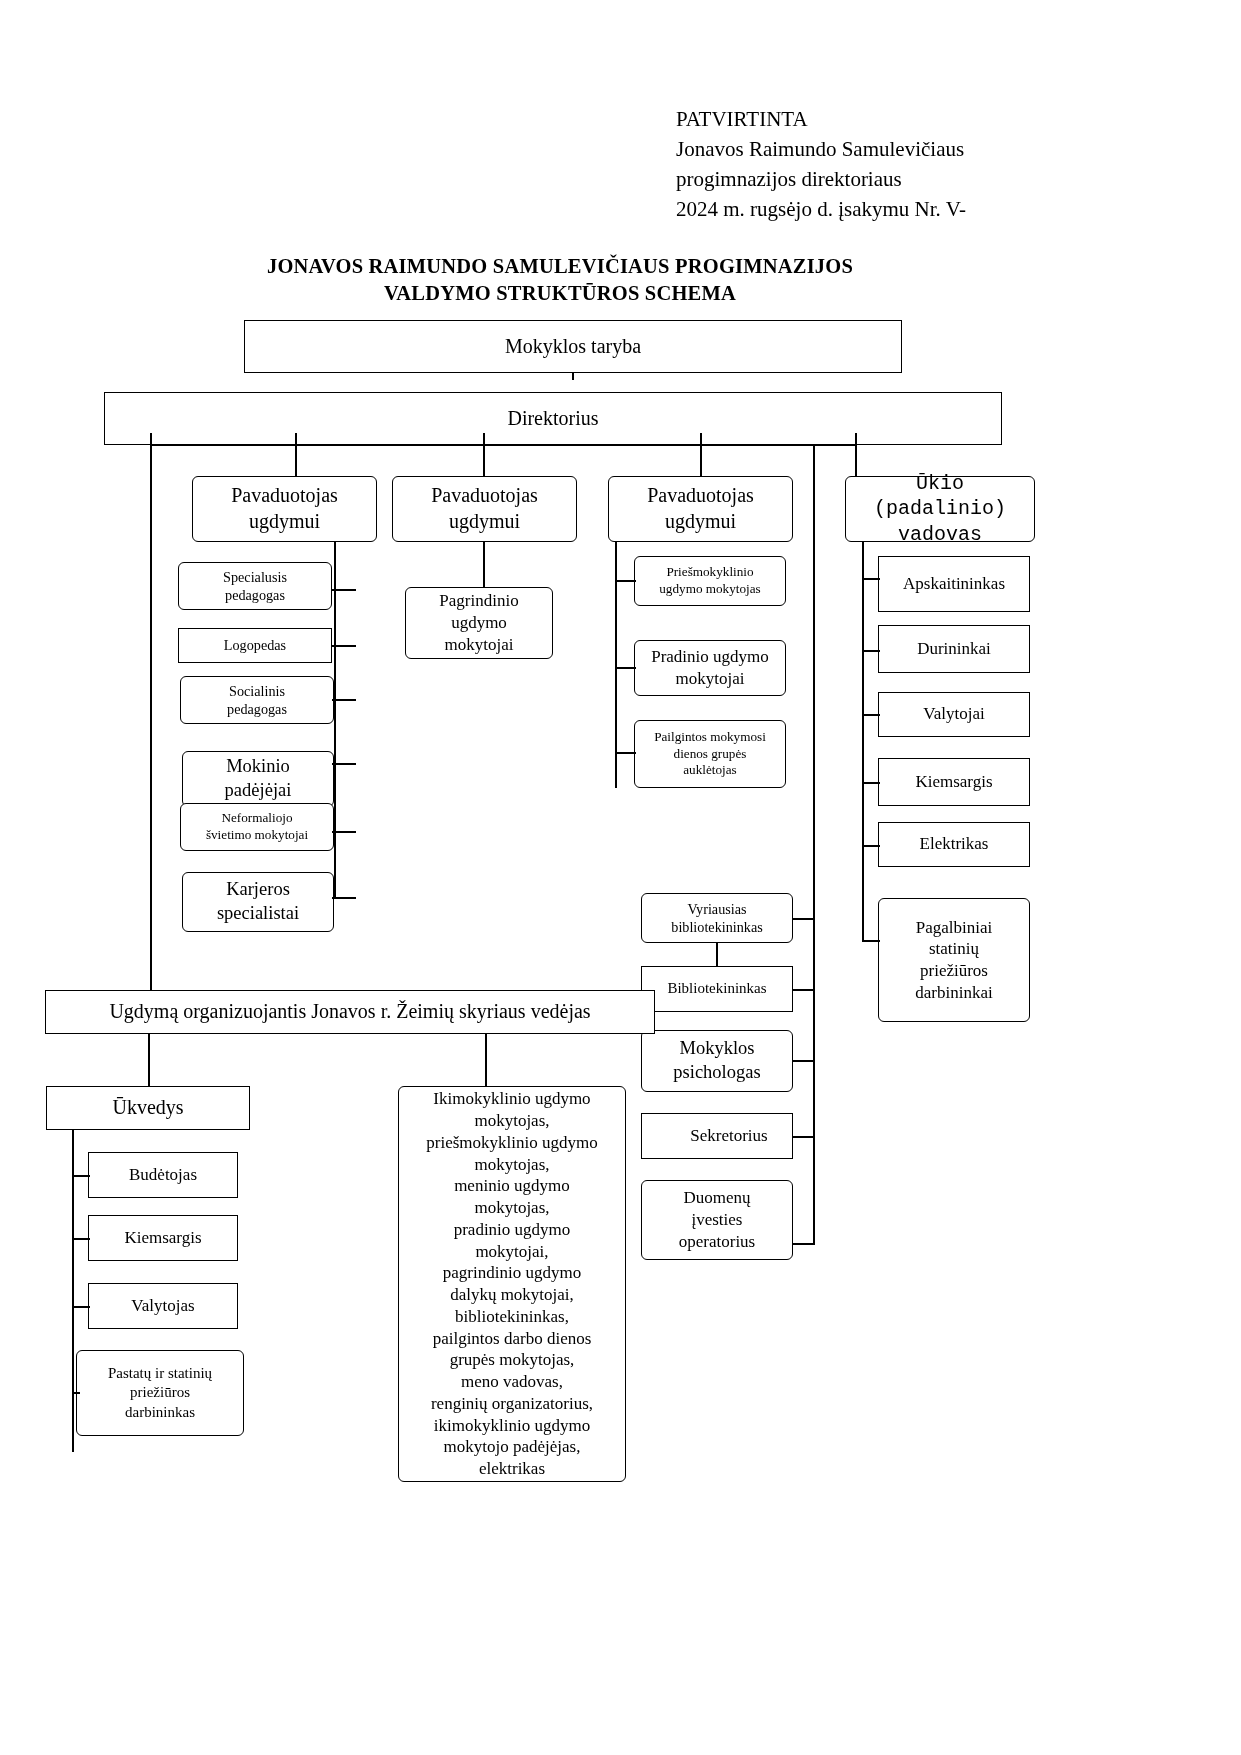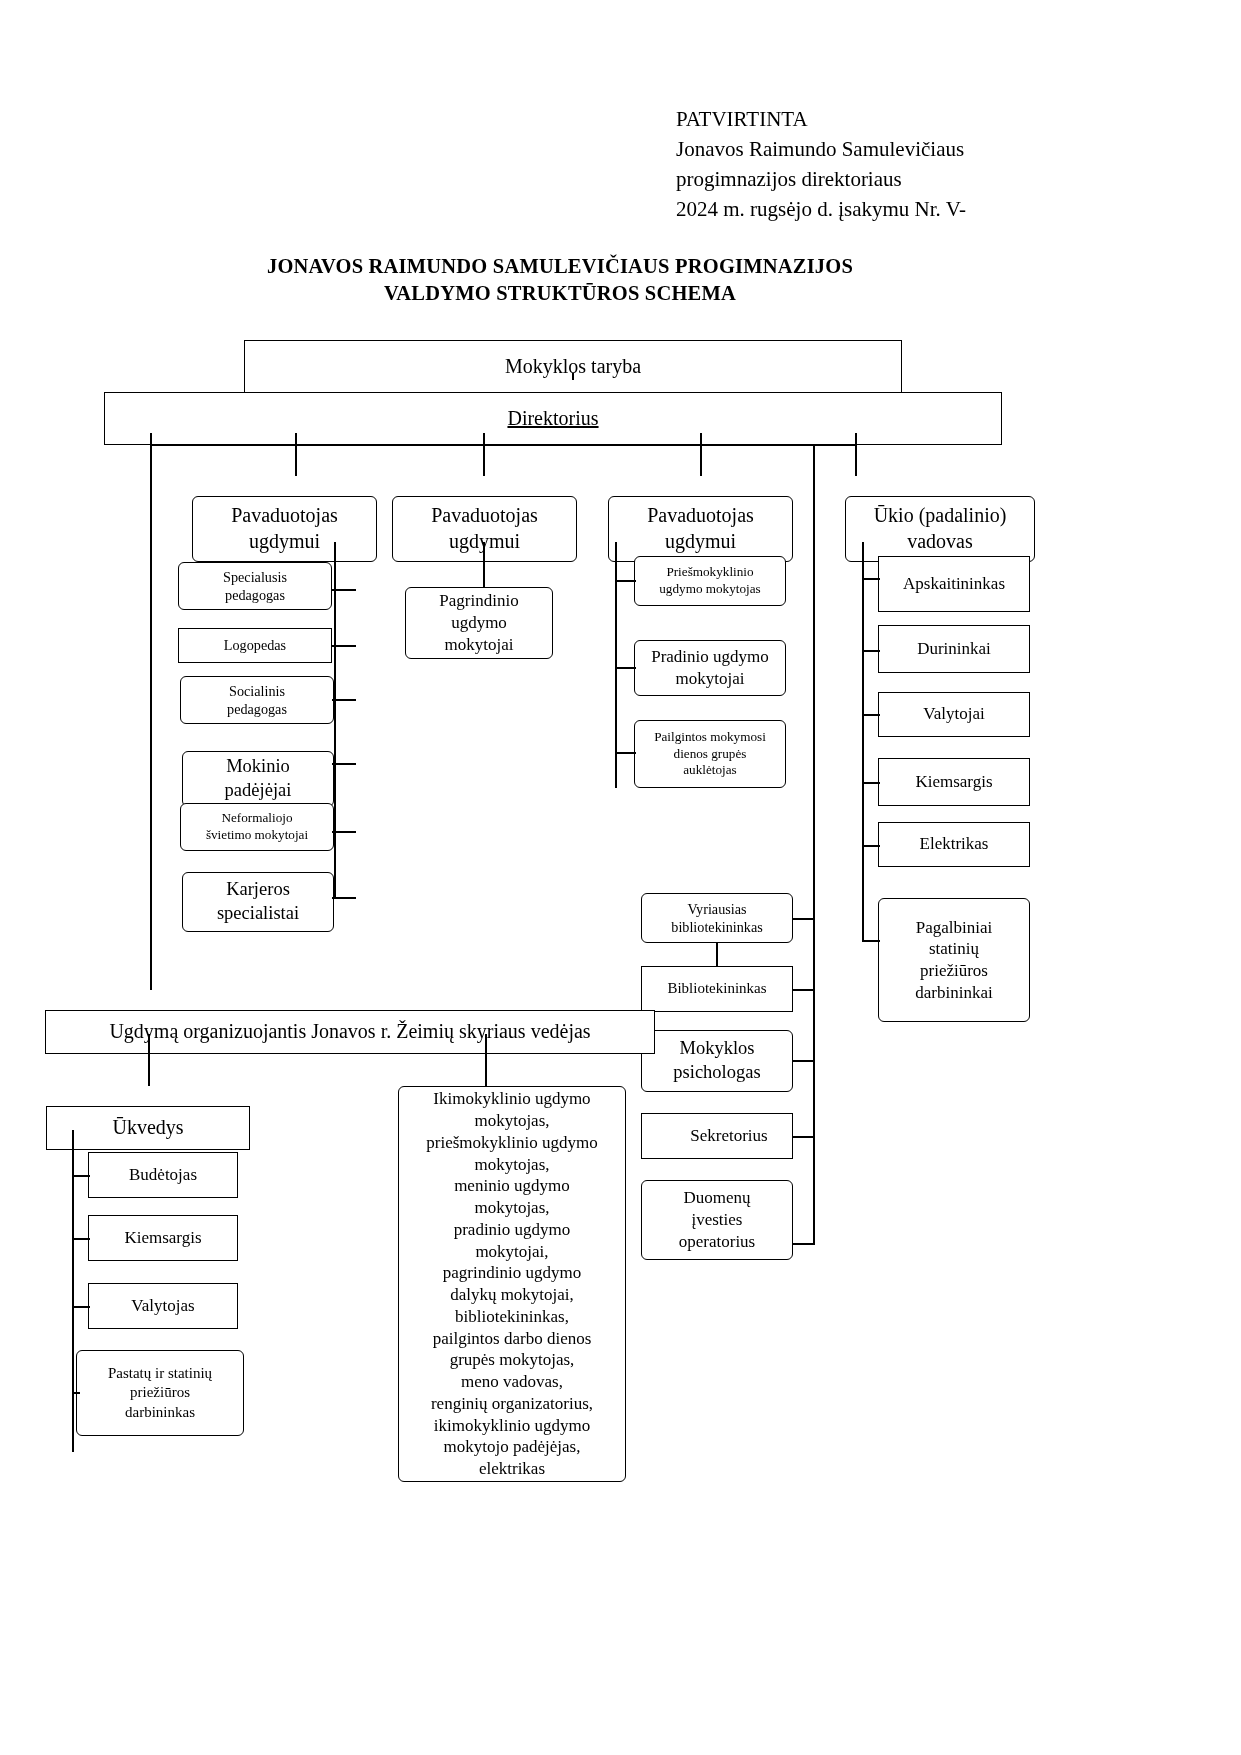--- a/index.html
+++ b/index.html
@@ -13,21 +13,21 @@
   .approve div{white-space:nowrap;}
 
   .title{position:absolute;left:0;top:253px;width:1120px;text-align:center;
          font-size:20.5px;font-weight:bold;line-height:27px;letter-spacing:.2px;}
 
   
   .bx{position:absolute;border:1.6px solid #000;background:#fff;
       box-sizing:border-box;display:flex;align-items:center;
       justify-content:center;text-align:center;line-height:1.18;
       padding:2px 4px;}
-  .f20{font-size:20px;margin-top:20px;}
+  .f20{font-size:20px;}
   .f18{font-size:18.5px;}
   .f15{font-size:15px;}
   .f14{font-size:14.2px;}
   .f13{font-size:13.2px;}
   .f17{font-size:17px;}
   .lead{line-height:1.28;border-radius:6px;}
 
   
   .v{position:absolute;background:#000;width:1.6px;}
   .h{position:absolute;background:#000;height:1.6px;}
@@ -44,38 +44,38 @@
     <div>2024 m. rugsėjo  d. įsakymu Nr. V-</div>
   </div>
 
   <div class="title">
     <div>JONAVOS RAIMUNDO SAMULEVIČIAUS PROGIMNAZIJOS</div>
     <div>VALDYMO STRUKTŪROS SCHEMA</div>
   </div>
 
   <div class="bx f20" style="left:244px;top:320px;width:658px;height:53px;">Mokyklos taryba</div>
 
-  <div class="bx f20" style="left:104px;top:372px;width:898px;height:53px;text-decoration:underline;">Direktorius</div>
+  <div class="bx f20" style="left:104px;top:392px;width:898px;height:53px;">Direktorius</div>
 
   <div class="v" style="left:572px;top:373px;height:7px;"></div>
 
   <div class="v" style="left:150px;top:433px;height:33px;"></div>
   <div class="v" style="left:295px;top:433px;height:43px;"></div>
   <div class="v" style="left:483px;top:433px;height:43px;"></div>
   <div class="v" style="left:700px;top:433px;height:43px;"></div>
   <div class="v" style="left:855px;top:433px;height:43px;"></div>
   <div class="h" style="left:150px;top:444px;width:706px;"></div>
 
   <div class="bx f20 lead" style="left:192px;top:476px;width:185px;height:66px;white-space:pre-line;">Pavaduotojas
 ugdymui</div>
   <div class="bx f20 lead" style="left:392px;top:476px;width:185px;height:66px;white-space:pre-line;">Pavaduotojas
 ugdymui</div>
   <div class="bx f20 lead" style="left:608px;top:476px;width:185px;height:66px;white-space:pre-line;">Pavaduotojas
 ugdymui</div>
-  <div class="bx f20 lead" style="left:845px;top:476px;width:190px;height:66px;white-space:pre-line;">Ūkio (padalinio)
+  <div class="bx f20 lead" style="left:845px;top:476px;width:190px;height:66px;white-space:pre-line;font-family:Liberation Mono, monospace;">Ūkio (padalinio)
 vadovas</div>
 
   <div class="v" style="left:334px;top:542px;height:356px;"></div>
 
   <div class="bx f14 lead" style="left:178px;top:562px;width:154px;height:48px;white-space:pre-line;">Specialusis
 pedagogas</div>
   <div class="h" style="left:332px;top:589px;width:24px;"></div>
 
   <div class="bx f14" style="left:178px;top:628px;width:154px;height:35px;">Logopedas</div>
   <div class="h" style="left:332px;top:645px;width:24px;"></div>

